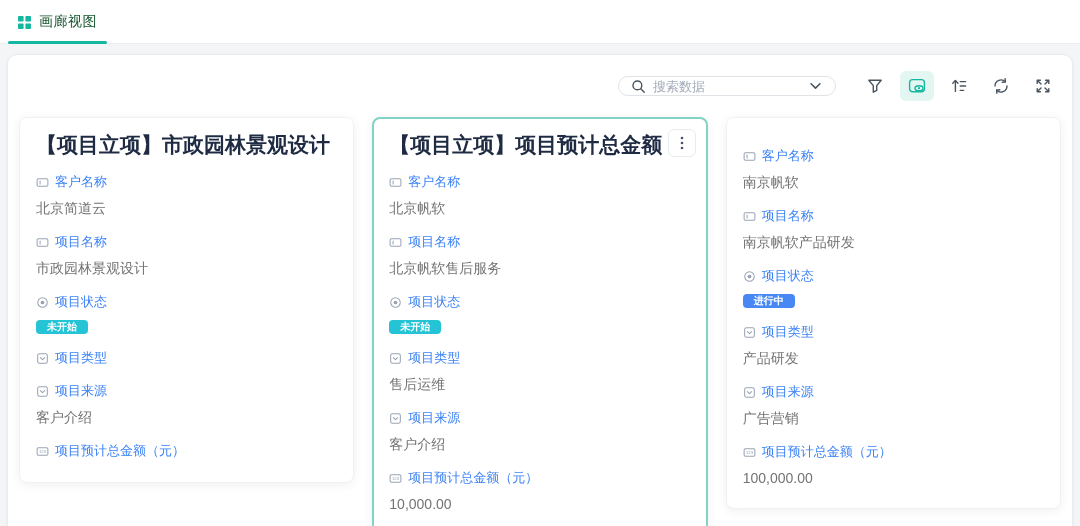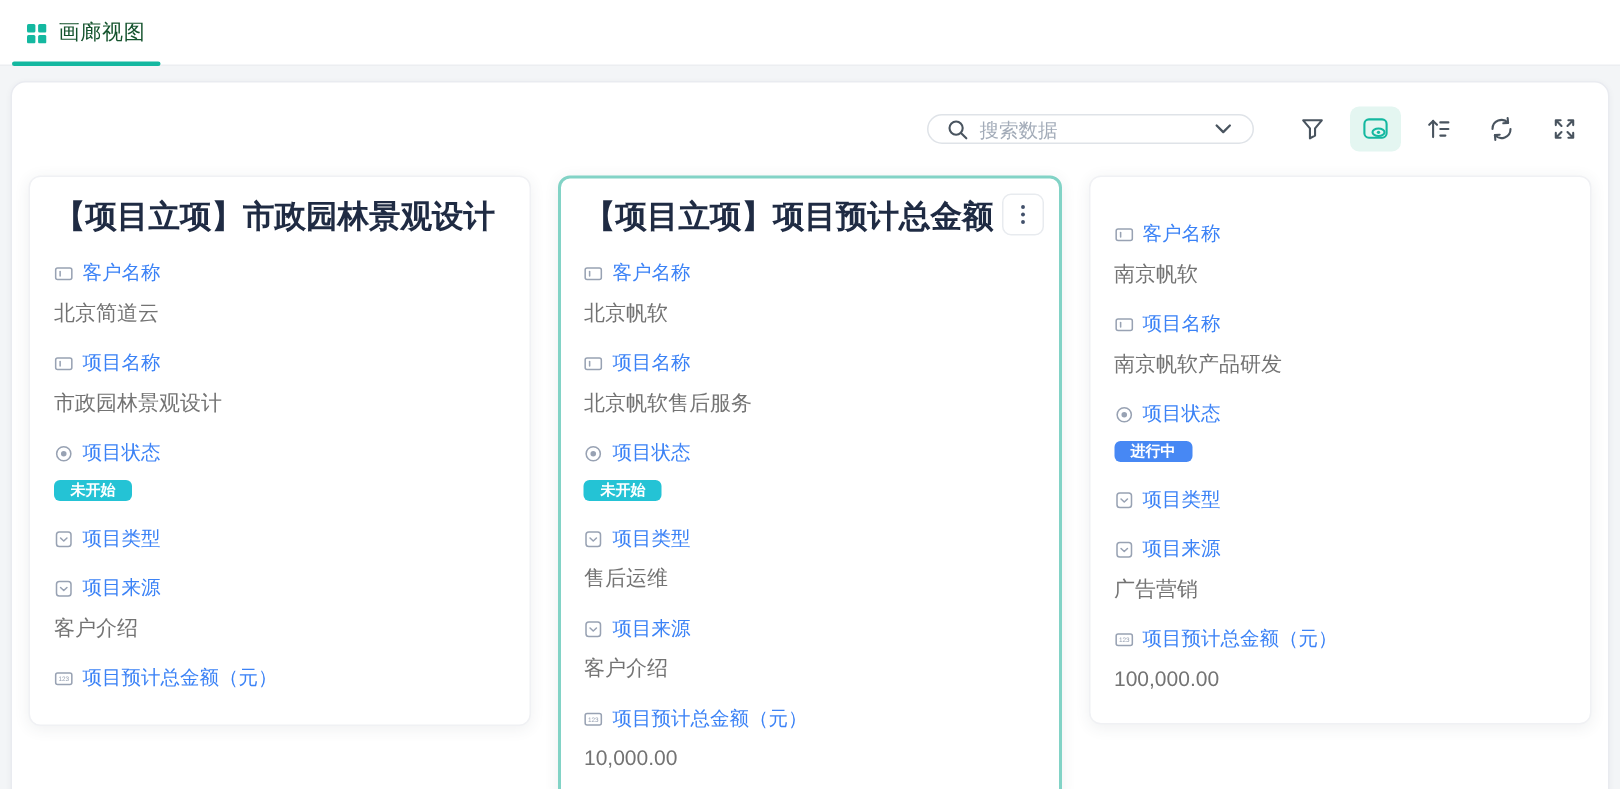--- a/index.html
+++ b/index.html
@@ -292,20 +292,21 @@
           </svg>
         <span>项目状态</span>
       </div>
       <div><span class="badge badge-blue">进行中</span></div>
       <div class="flabel">
         <svg class="fi">
             <use href="#ic-select"></use>
           </svg>
         <span>项目类型</span>
       </div>
+      <div class="fvalue">产品研发</div>
       <div class="flabel">
         <svg class="fi">
             <use href="#ic-select"></use>
           </svg>
         <span>项目来源</span>
       </div>
       <div class="fvalue">广告营销</div>
       <div class="flabel">
         <svg class="fi">
             <use href="#ic-number"></use>

